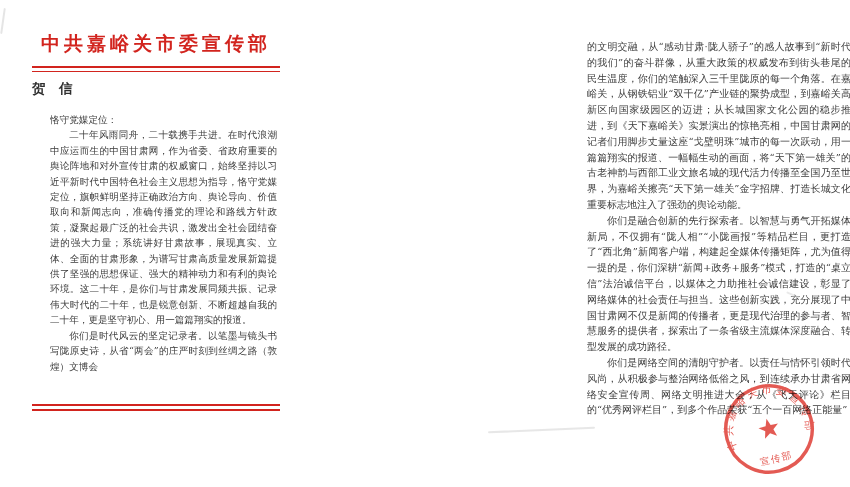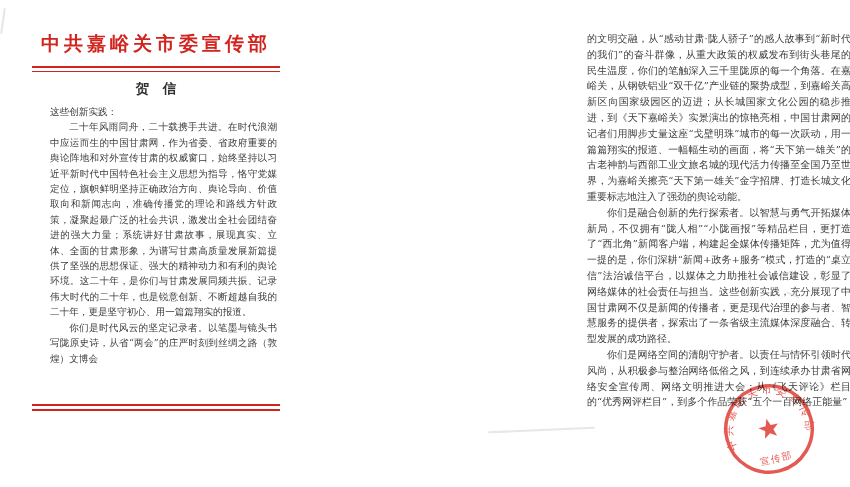--- a/index.html
+++ b/index.html
@@ -14,29 +14,29 @@
     position:absolute;left:17px;top:31px;width:248px;
     text-align:center;color:#d2241e;font-size:19px;font-weight:bold;
     letter-spacing:4px;white-space:nowrap;
   }
   .head-rule{
     position:absolute;left:17px;top:66px;width:248px;height:3px;
     border-top:2.5px solid #d2241e;border-bottom:1.8px solid #d2241e;
   }
   .doc-title{
     position:absolute;left:17px;top:80px;width:248px;
-    text-align:center;color:#2f2f2f;font-size:13.5px;font-weight:bold;
+    color:#2f2f2f;font-size:13.5px;font-weight:bold;
   }
   .foot-rule{
     position:absolute;left:17px;top:404px;width:248px;height:3px;
     border-top:2px solid #d2241e;border-bottom:2px solid #d2241e;
   }
   
   .col{
-    position:absolute;text-align:justify;color:#3b3b3b;overflow:hidden;
+    position:absolute;text-align:justify;color:#3b3b3b;overflow:hidden;margin-top:8px;
   }
   .col p{margin:0;padding:0;}
   .col p.indent{text-indent:2em;}
   #col1{left:35px;top:104px;width:227px;height:294px;font-size:9.6px;line-height:15.4px;}
   #col2{left:299px;top:31px;width:264px;height:384px;font-size:10px;line-height:15.8px;}
   
   .seal{
     position:absolute;left:721px;top:381px;width:96px;height:96px;
     mix-blend-mode:multiply;opacity:0.88;
   }
@@ -47,21 +47,21 @@
   #artifact-r{left:786px;top:294px;width:14px;height:2px;transform:rotate(24deg);opacity:.45;}
 </style>
 </head>
 <body>
 
 <div class="page" style="left:15px;width:256px;">
   <div class="letterhead-title">中共嘉峪关市委宣传部</div>
   <div class="head-rule"></div>
   <div class="doc-title">贺　信</div>
   <div class="col" id="col1">
-      <p>这些创新实践：</p>
+      <p>恪守党媒定位：</p>
       <p class="indent">二十年风雨同舟，二十载携手共进。在时代浪潮中应运而生的中国甘肃网，作为省委、省政府重要的舆论阵地和对外宣传甘肃的权威窗口，始终坚持以习近平新时代中国特色社会主义思想为指导，恪守党媒定位，旗帜鲜明坚持正确政治方向、舆论导向、价值取向和新闻志向，准确传播党的理论和路线方针政策，凝聚起最广泛的社会共识，激发出全社会团结奋进的强大力量；系统讲好甘肃故事，展现真实、立体、全面的甘肃形象，为谱写甘肃高质量发展新篇提供了坚强的思想保证、强大的精神动力和有利的舆论环境。这二十年，是你们与甘肃发展同频共振、记录伟大时代的二十年，也是锐意创新、不断超越自我的二十年，更是坚守初心、用一篇篇翔实的报道。</p>
       <p class="indent">你们是时代风云的坚定记录者。以笔墨与镜头书写陇原史诗，从省“两会”的庄严时刻到丝绸之路（敦煌）文博会</p>
     </div>
   <div class="foot-rule"></div>
 </div>
 
 <div class="page" style="left:288px;width:285px;">
   <div class="col" id="col2">
       <p>的文明交融，从“感动甘肃·陇人骄子”的感人故事到“新时代的我们”的奋斗群像，从重大政策的权威发布到街头巷尾的民生温度，你们的笔触深入三千里陇原的每一个角落。在嘉峪关，从钢铁铝业“双千亿”产业链的聚势成型，到嘉峪关高新区向国家级园区的迈进；从长城国家文化公园的稳步推进，到《天下嘉峪关》实景演出的惊艳亮相，中国甘肃网的记者们用脚步丈量这座“戈壁明珠”城市的每一次跃动，用一篇篇翔实的报道、一幅幅生动的画面，将“天下第一雄关”的古老神韵与西部工业文旅名城的现代活力传播至全国乃至世界，为嘉峪关擦亮“天下第一雄关”金字招牌、打造长城文化重要标志地注入了强劲的舆论动能。</p>
       <p class="indent">你们是融合创新的先行探索者。以智慧与勇气开拓媒体新局，不仅拥有“陇人相”“小陇画报”等精品栏目，更打造了“西北角”新闻客户端，构建起全媒体传播矩阵，尤为值得一提的是，你们深耕“新闻+政务+服务”模式，打造的“桌立信”法治诚信平台，以媒体之力助推社会诚信建设，彰显了网络媒体的社会责任与担当。这些创新实践，充分展现了中国甘肃网不仅是新闻的传播者，更是现代治理的参与者、智慧服务的提供者，探索出了一条省级主流媒体深度融合、转型发展的成功路径。</p>

